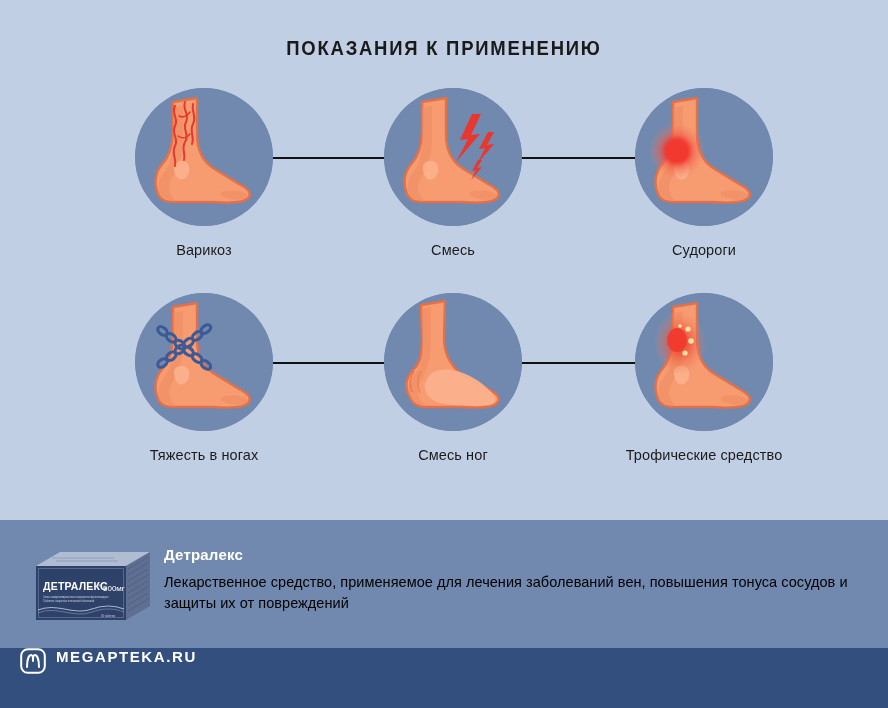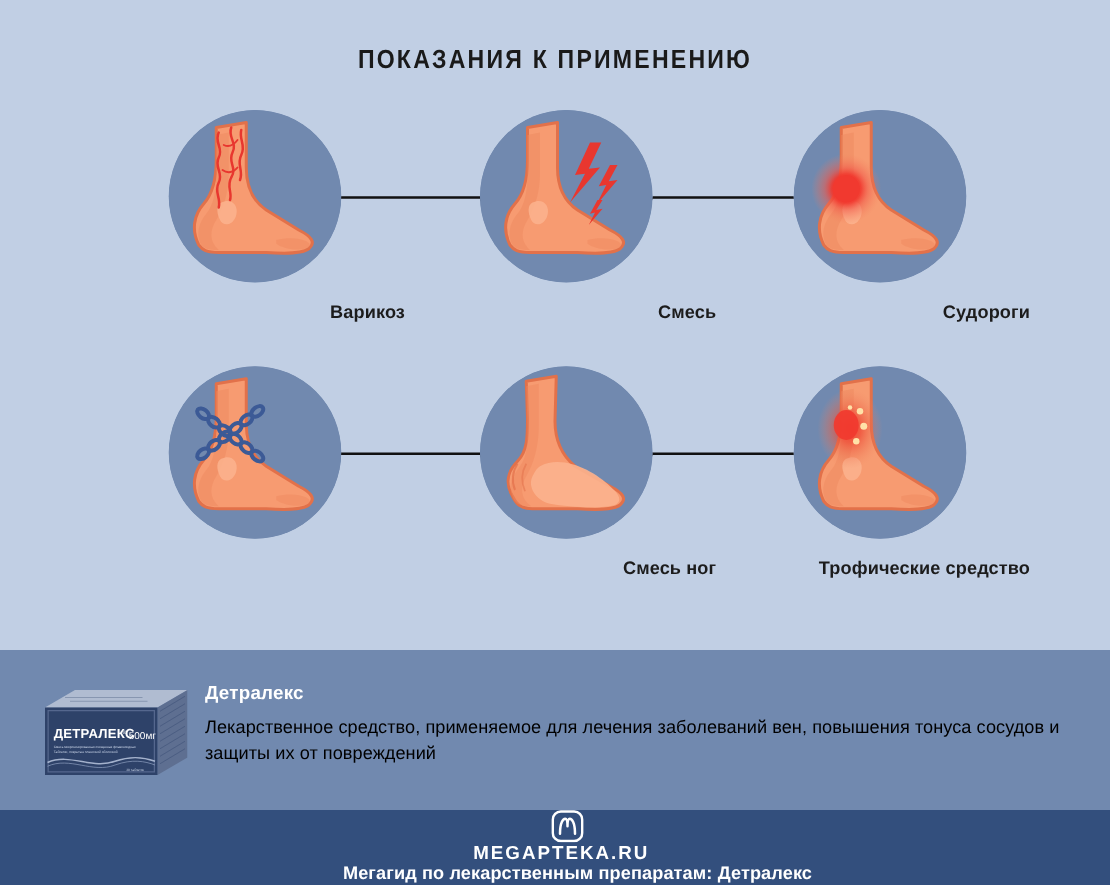--- a/index.html
+++ b/index.html
@@ -21,21 +21,21 @@
     letter-spacing:2.0px;
     color:#1a1a1a;
     font-family:"Liberation Sans Narrow","Liberation Sans",sans-serif;
     transform:scaleX(0.88);
     transform-origin:center;
   }
 
   
   .grid{position:absolute;top:88px;left:0;width:888px;}
   .row{position:relative;height:205px;}
-  .cell{position:absolute;width:240px;text-align:right;font-weight:bold;}
+  .cell{position:absolute;width:240px;text-align:center;}
   .cell.c0{left:84px;}
   .cell.c1{left:333px;}
   .cell.c2{left:584px;}
 
   .circle{
     position:relative;
     width:138px;height:138px;
     margin:0 auto;
     border-radius:50%;
     background:#7189af;
@@ -74,21 +74,21 @@
     font-size:14.5px;color:#000000;line-height:21px;margin:0;
     letter-spacing:.05px;
   }
 
   
   .footer{
     position:absolute;left:0;top:648px;width:888px;height:60px;
     background:#334f7d;
   }
   .footer-inner{
-    position:relative;height:100%;display:flex;align-items:center;flex-direction:column;
+    position:relative;height:100%;display:flex;
   }
   .logo-mark{margin-left:20px;flex:0 0 auto;display:block;}
   .logo-text{
     margin-left:10px;font-size:15px;font-weight:bold;color:#fff;
     letter-spacing:1.6px;flex:0 0 auto;
   }
   .footer-tag{
     margin-left:36px;font-size:14.5px;font-weight:bold;color:#fff;
     letter-spacing:.1px;flex:0 0 auto;
   }
@@ -222,20 +222,21 @@
                 <ellipse cx="22" cy="54" rx="5.4" ry="3.4"></ellipse>
                 <ellipse cx="33" cy="54" rx="5.4" ry="3.4"></ellipse>
                 <ellipse cx="44" cy="54" rx="5.4" ry="3.4"></ellipse>
                 <ellipse cx="55" cy="54" rx="5.4" ry="3.4"></ellipse>
                 <ellipse cx="66" cy="54" rx="5.4" ry="3.4"></ellipse>
                 <ellipse cx="77" cy="54" rx="5.4" ry="3.4"></ellipse>
               </g>
             </g>
           </svg>
         </div>
+        <div class="caption">Тяжесть в ногах</div>
       </div>
 
       <div class="cell c1">
         <div class="circle">
           <svg viewBox="0 0 138 138" width="138" height="138" aria-hidden="true">
             <circle cx="69" cy="69" r="69" fill="#7189af"></circle>
             <g>
               <path d="M26 104 C20 94,22 84,30 76 C38 68,38 56,38 42 L37 12 L61 8 L60 44 C60 58,64 70,76 80 L104 96 C114 101,118 106,112 111 C107 115,92 115,78 114 L42 114 C32 114,29 110,26 104 Z" fill="#f79b71" stroke="#e2714a" stroke-width="2.4" stroke-linejoin="round"></path>
               <path d="M40 112 C30 112,27 108,26 104 C22 96,26 88,32 80 C38 72,38 60,38 48 L37 16 L47 14 L47 48 C47 64,43 78,37 88 C32 96,32 106,41 112 Z" fill="#ef8a60" opacity="0.5"></path>
               <path d="M48 80 C66 70,92 84,104 96 C112 103,114 108,108 111 C98 114,72 113,56 110 C44 107,38 96,42 88 C44 84,46 81,48 80 Z" fill="#fbb38e" opacity="0.9"></path>
@@ -332,17 +333,16 @@
 
   <div class="footer">
     <div class="footer-inner">
       <span class="logo-mark">
         <svg viewBox="0 0 26 26" width="26" height="26" aria-hidden="true">
           <rect x="1.2" y="1.2" width="23.6" height="23.6" rx="6.5" fill="none" stroke="#ffffff" stroke-width="2"></rect>
           <path d="M7 19 C7 10,9.5 7,11.2 7 C12.9 7,13 11,13 13 C13 11,13.1 7,14.8 7 C16.5 7,19 10,19 19" fill="none" stroke="#ffffff" stroke-width="2" stroke-linecap="round" stroke-linejoin="round"></path>
         </svg>
       </span>
       <span class="logo-text">MEGAPTEKA.RU</span>
-      <span class="footer-tag">Мегагид по лекарственным препаратам: Детралекс</span>
     </div>
   </div>
 
 </div>
 
 </body></html>

